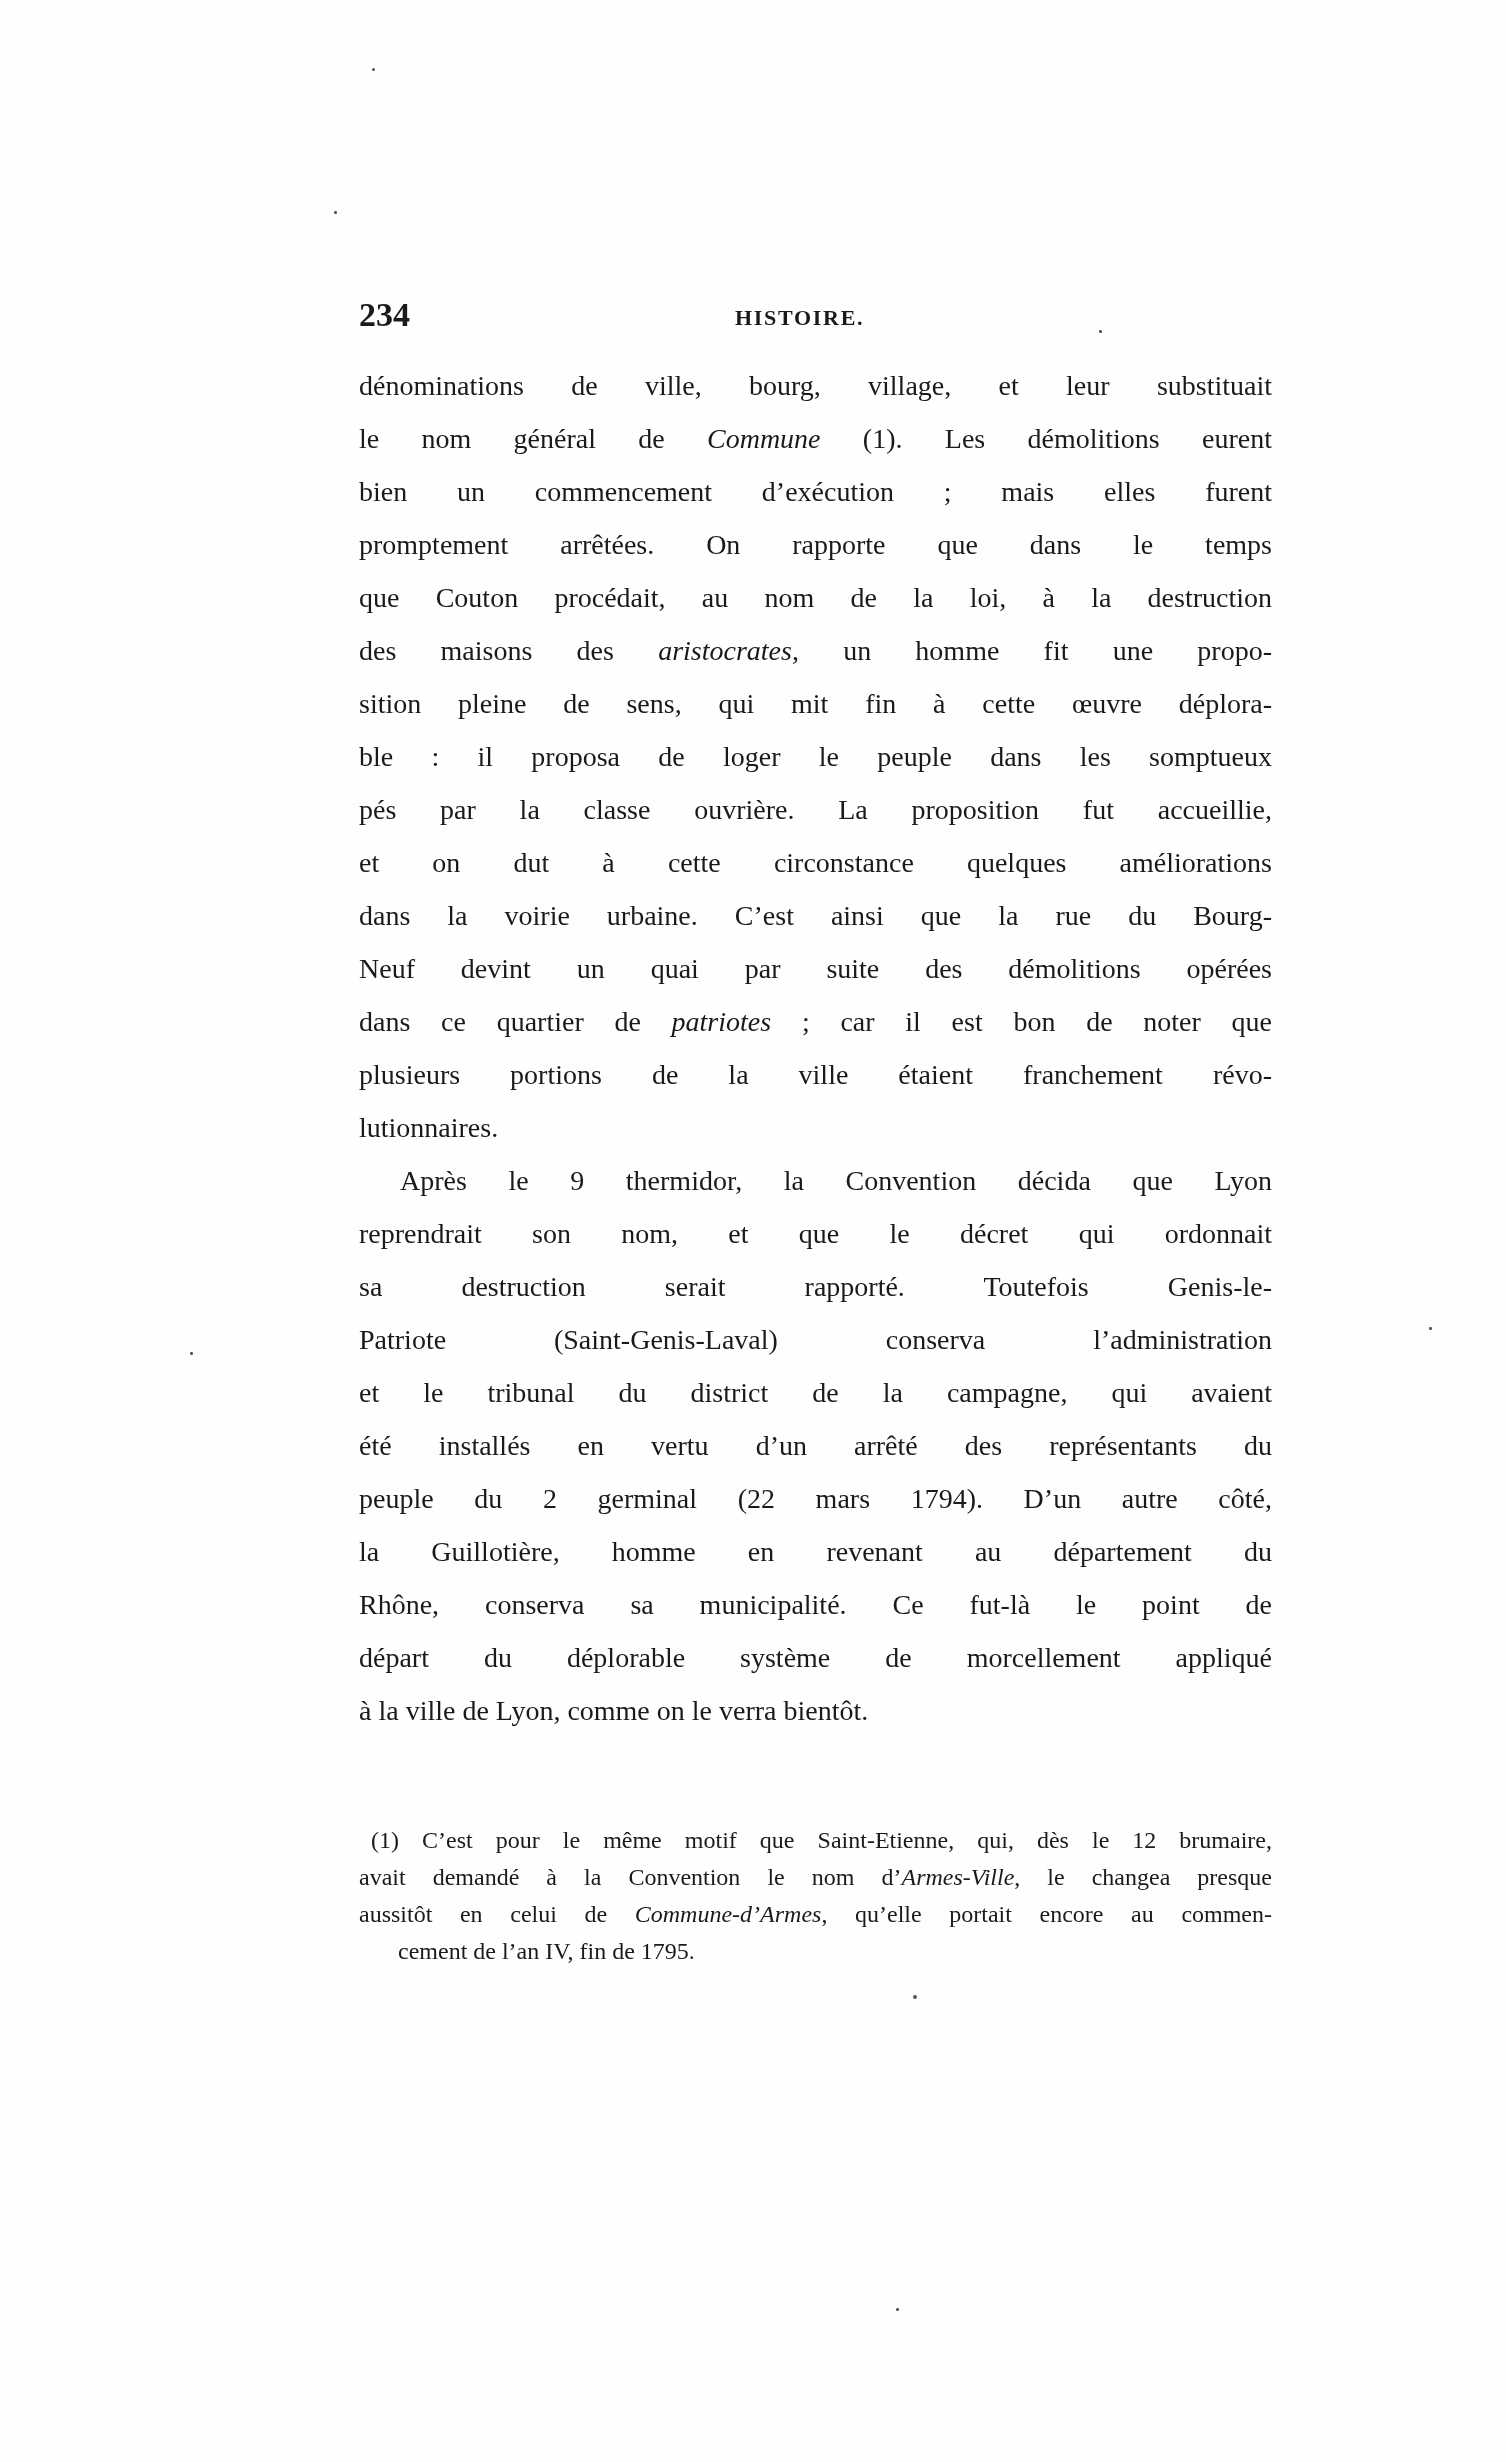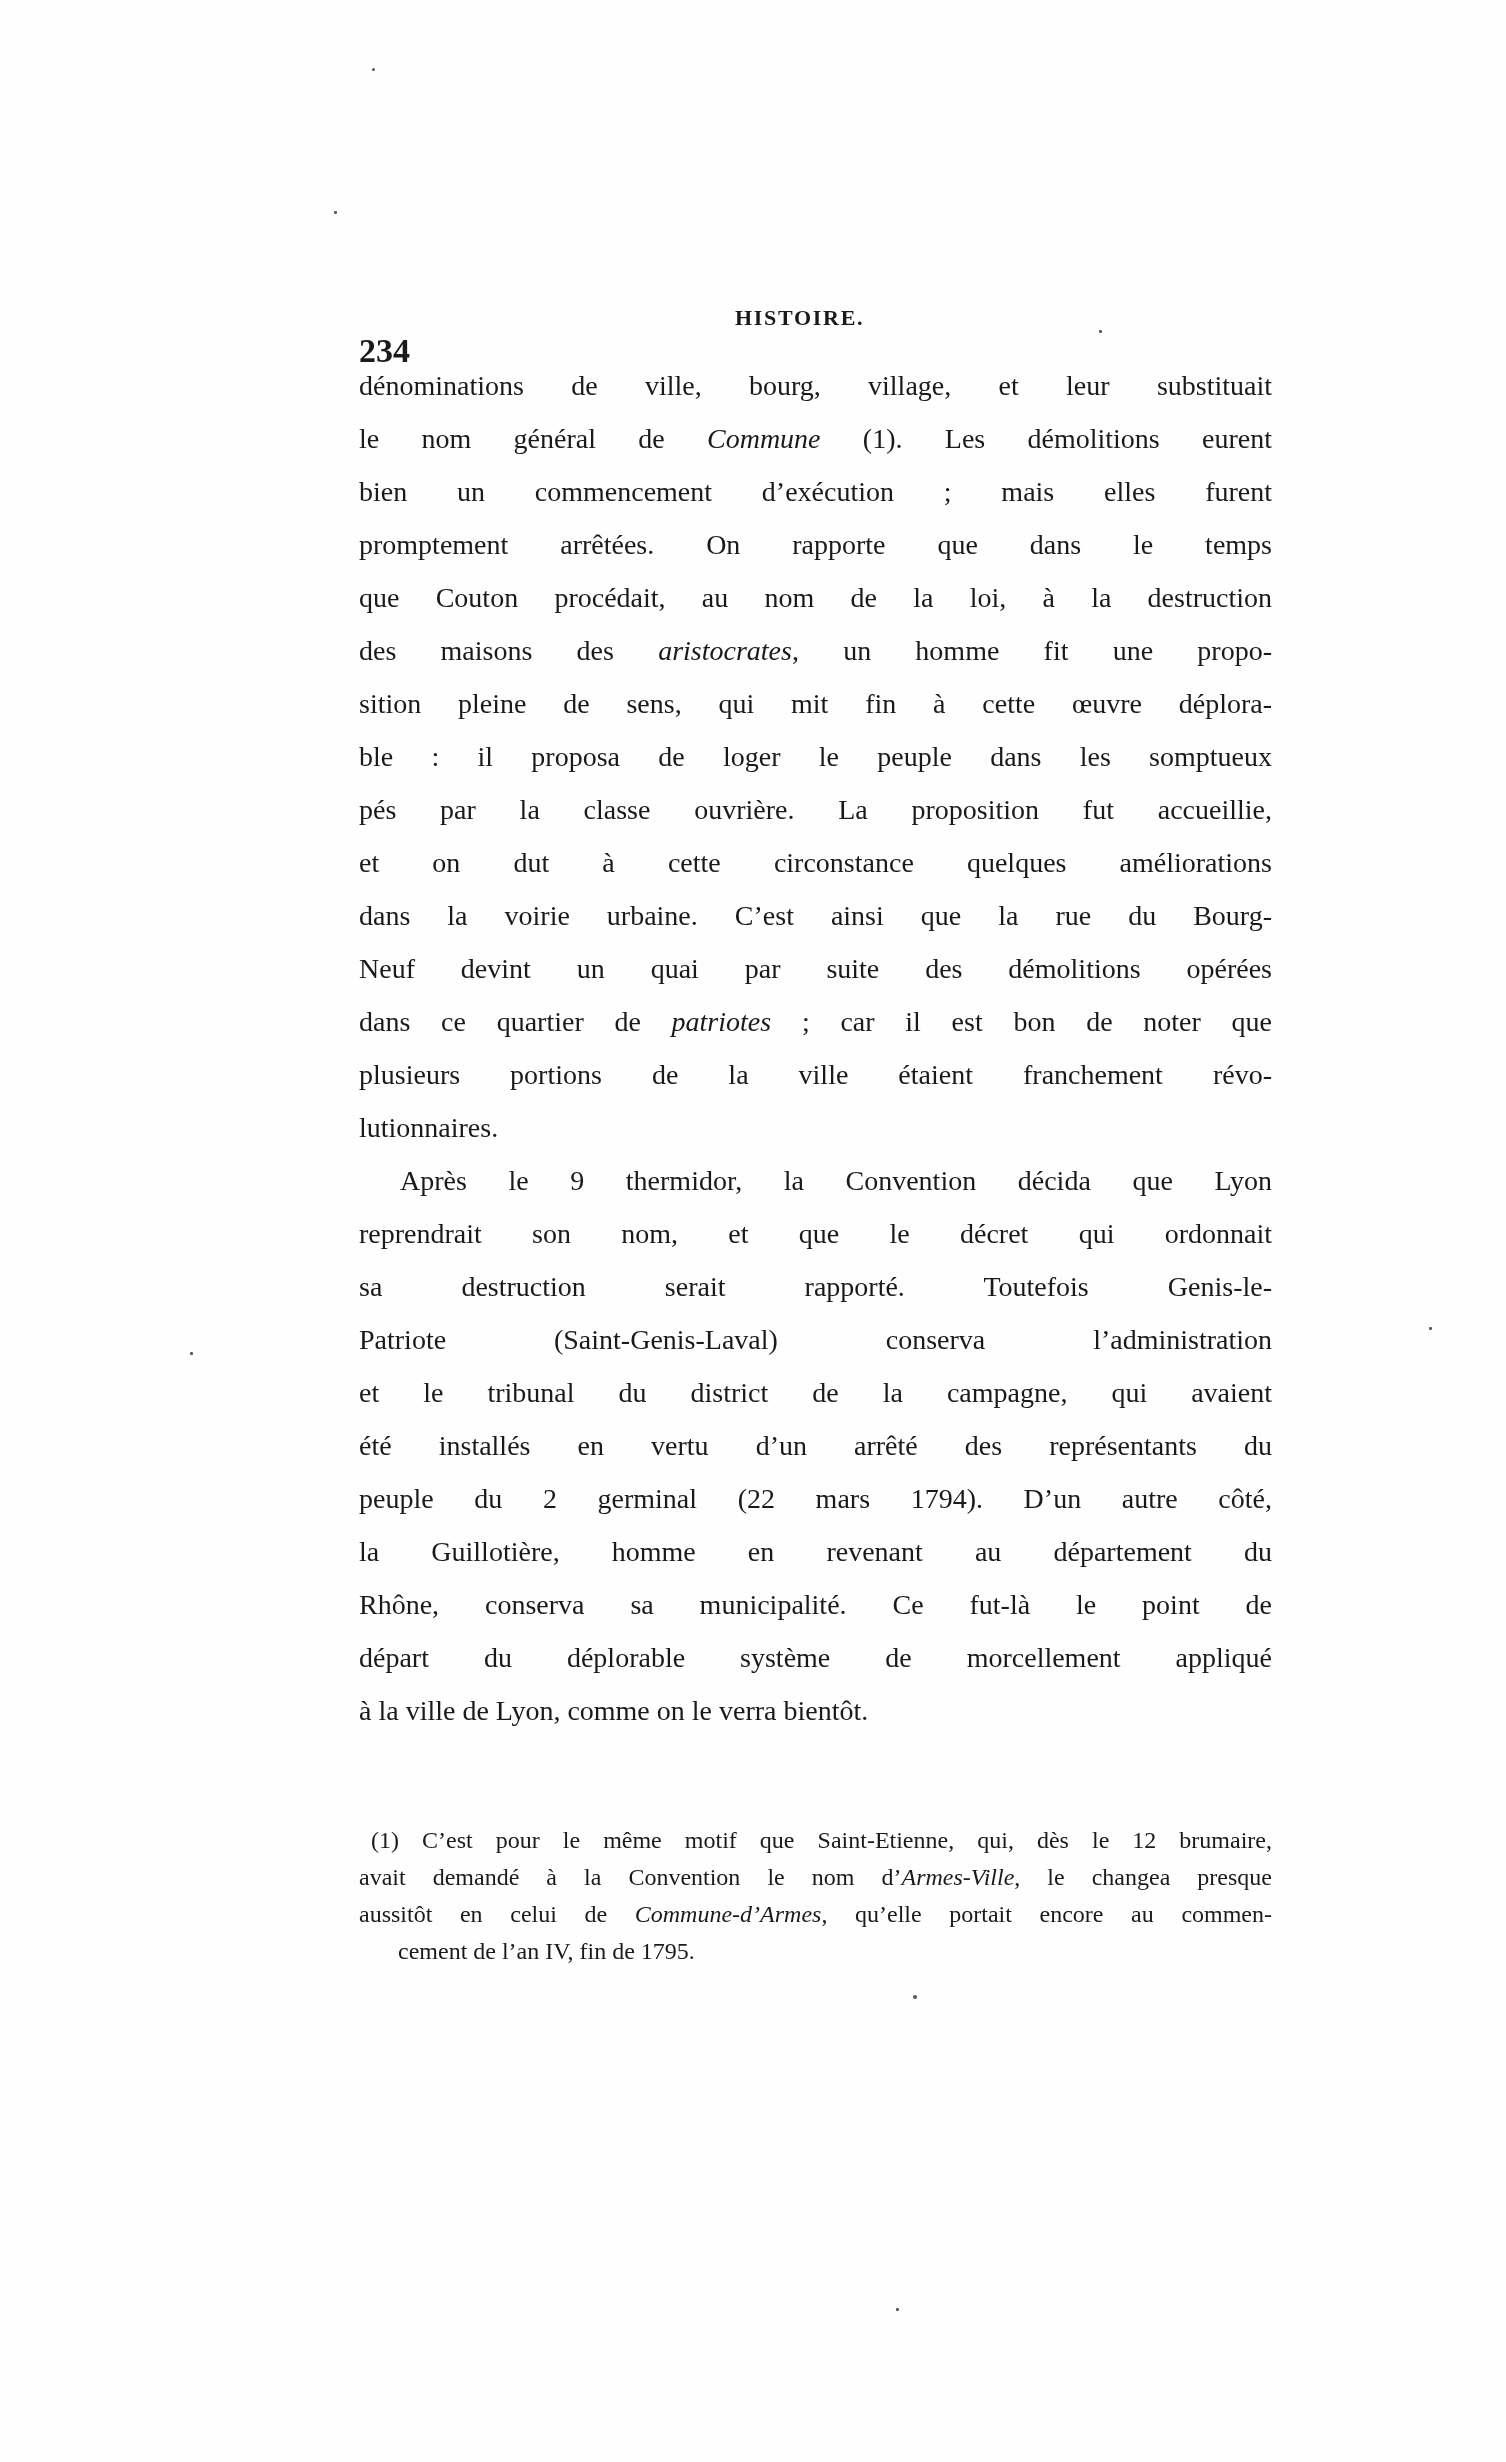--- a/index.html
+++ b/index.html
@@ -6,21 +6,21 @@
   body { width: 1506px; height: 2462px; position: relative; overflow: hidden; }
   .page {
     position: absolute; left: 0; top: 0; width: 1506px; height: 2462px;
     background: #fefefe; color: #1a1a1a;
     font-family: "Liberation Serif", "DejaVu Serif", serif;
   }
   .running-head {
     position: absolute; left: 359px; top: 296px; width: 930px; height: 42px;
   }
   .page-number {
-    position: absolute; left: 0; top: 0; font-size: 34px; font-weight: bold; margin-top: 36px;
+    position: absolute; left: 0; top: 0; font-size: 34px; font-weight: bold;
   }
   .running-title {
     position: absolute; left: 376px; top: 8.5px; font-size: 22px; font-weight: bold;
     letter-spacing: 1.7px;
   }
   .body-text {
     position: absolute; left: 359px; top: 359px; width: 913px;
   }
   .line {
     font-size: 28px; line-height: 53px; height: 53px; white-space: nowrap;

